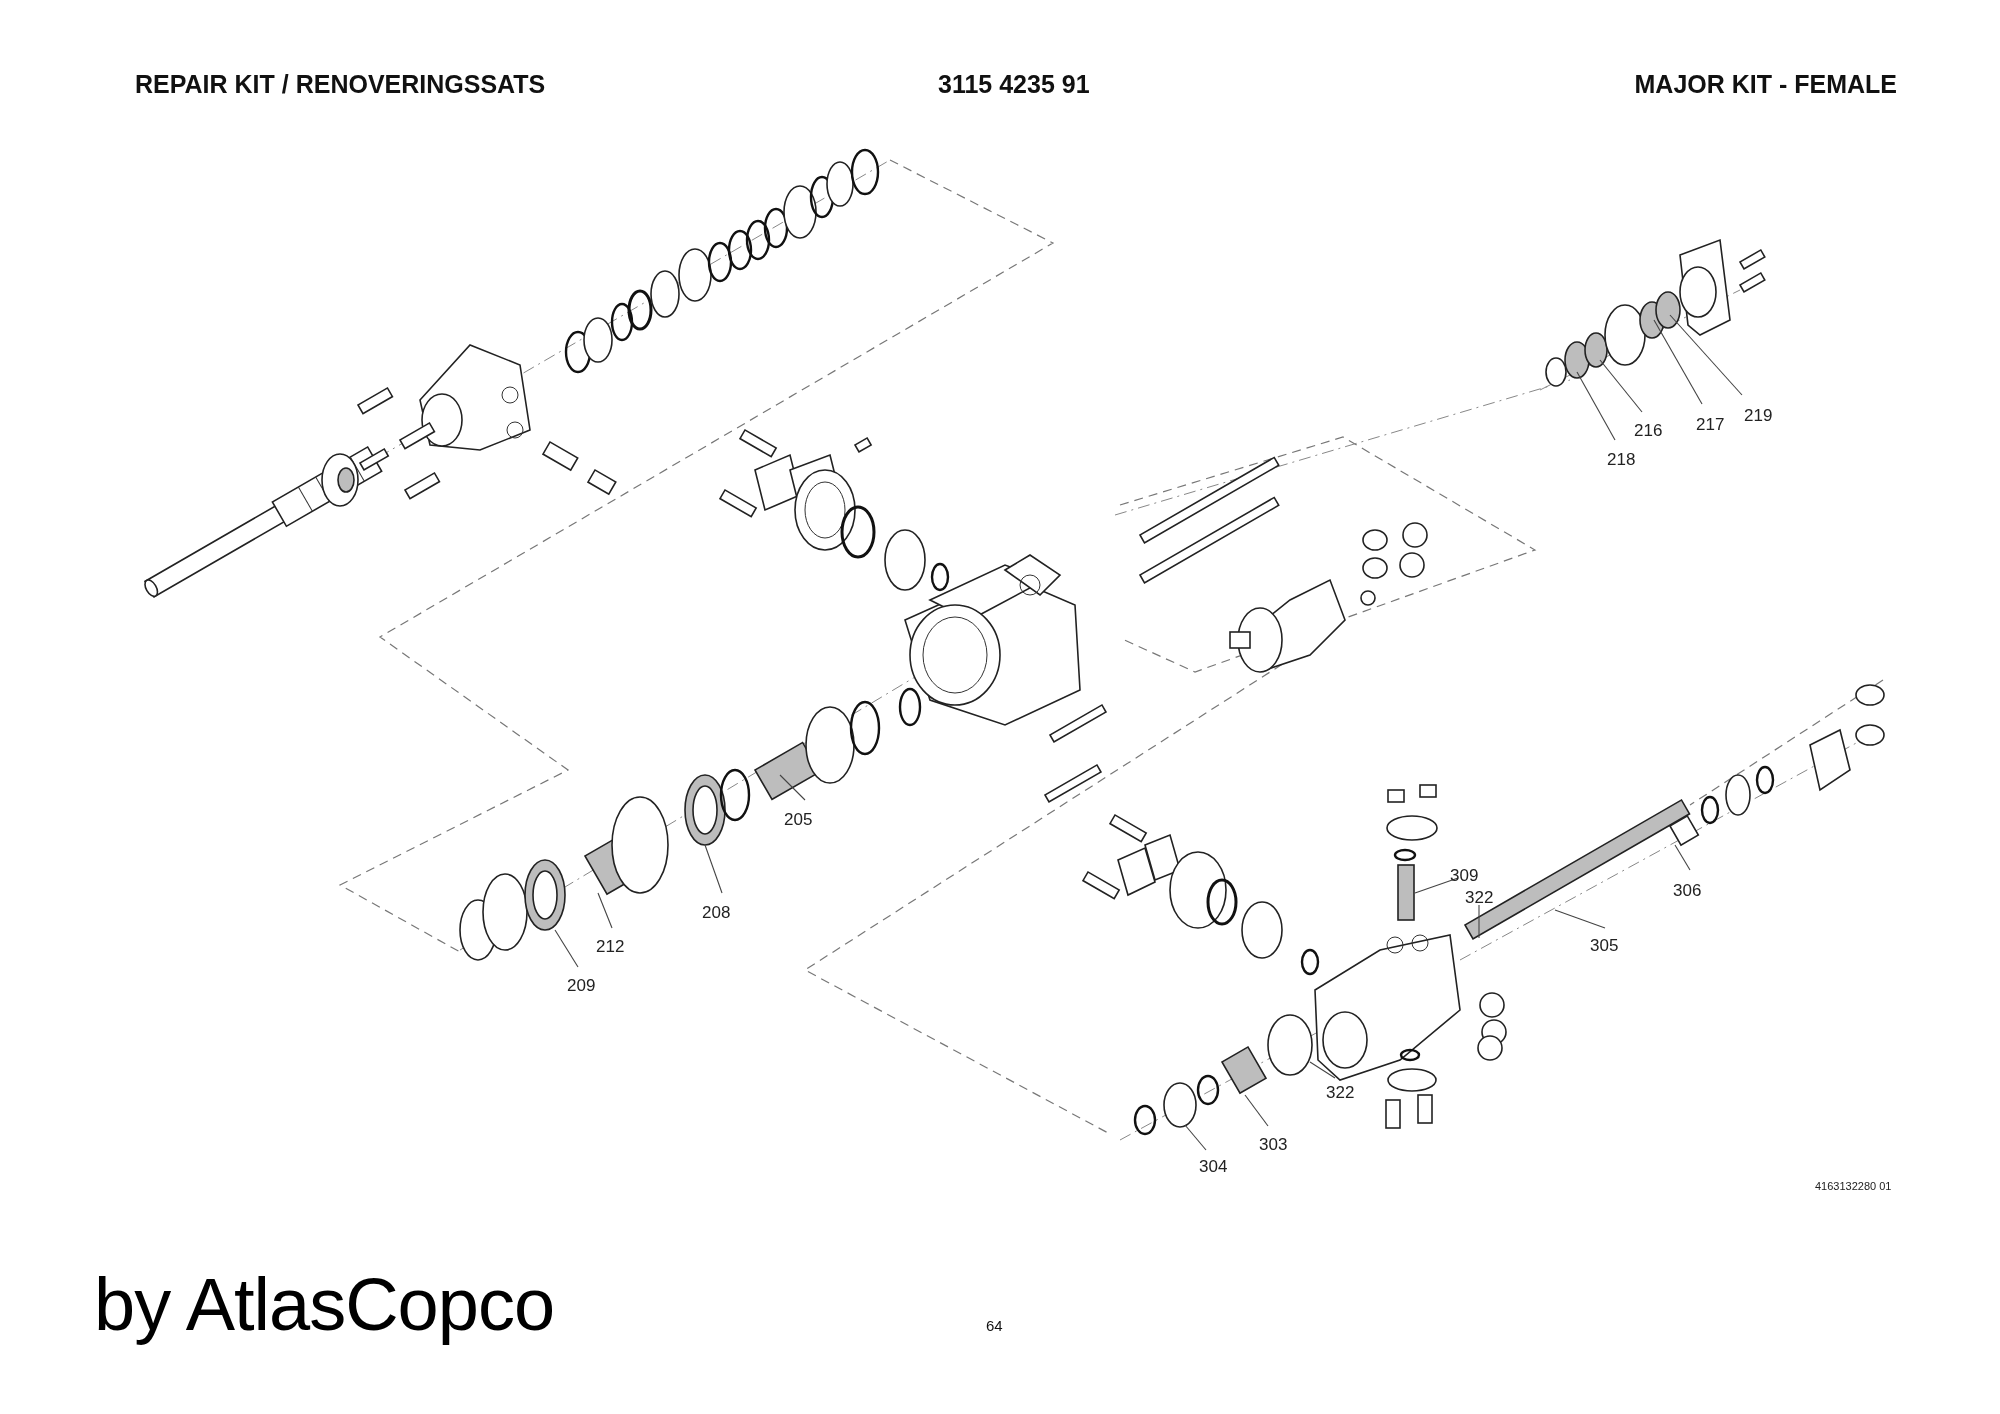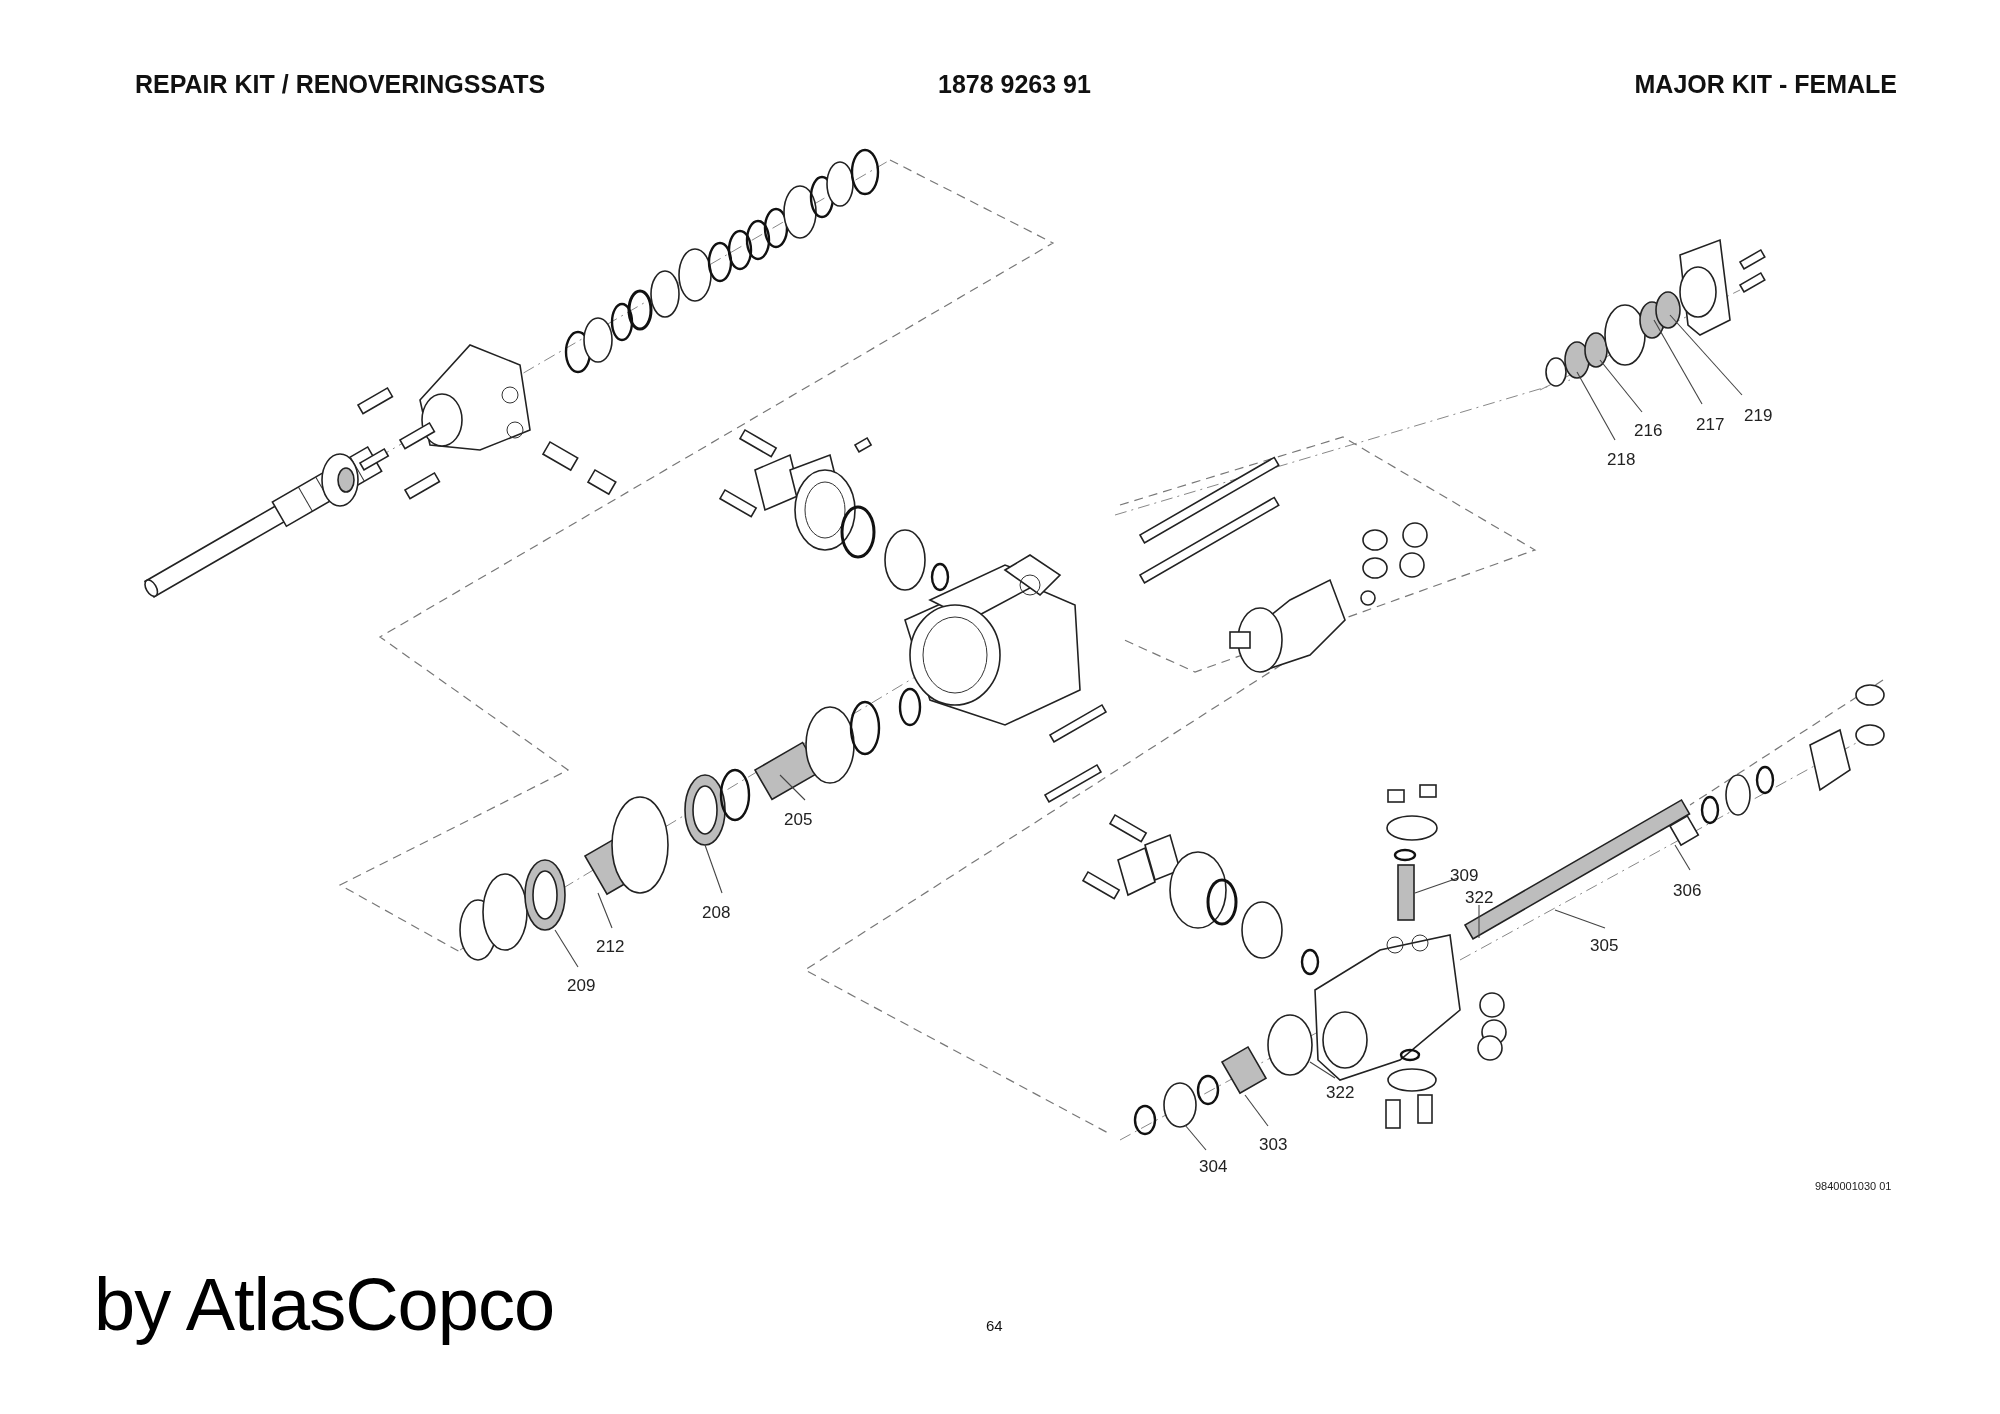--- a/index.html
+++ b/index.html
@@ -20,21 +20,21 @@
   .part { stroke: #222; stroke-width: 1.6; fill: #fff; }
   .part-grey { stroke: #222; stroke-width: 1.6; fill: #bdbdbd; }
   .part-dark { stroke: #111; stroke-width: 3; fill: none; }
   .ring { stroke: #111; stroke-width: 2.4; fill: none; }
   .thin { stroke: #333; stroke-width: 1; fill: none; }
 </style>
 </head>
 <body>
 
 <div class="hdr" id="hdr-left">REPAIR KIT / RENOVERINGSSATS</div>
-<div class="hdr" id="hdr-center">1878 9263 91</div>
+<div class="hdr" id="hdr-center">3115 4235 91</div>
 <div class="hdr" id="hdr-right">MAJOR KIT - FEMALE</div>
 
 <svg id="diagram" width="2000" height="1414" viewBox="0 0 2000 1414">
 
   <g>
     <polyline class="dash" points="890,160 1053,243 380,637 568,770 340,885 460,952"></polyline>
     <polyline class="dash" points="1120,505 1343,437 1535,550 1195,672 1120,638"></polyline>
     <polyline class="dash" points="1320,640 805,970 1110,1134"></polyline>
     <polyline class="dash" points="1883,680 1690,805"></polyline>
   </g>
@@ -250,15 +250,15 @@
     <text class="callout" x="1450" y="881">309</text>
     <text class="callout" x="1465" y="903">322</text>
     <text class="callout" x="1673" y="896">306</text>
     <text class="callout" x="1590" y="951">305</text>
     <text class="callout" x="1326" y="1098">322</text>
     <text class="callout" x="1259" y="1150">303</text>
     <text class="callout" x="1199" y="1172">304</text>
   </g>
 </svg>
 
-<div id="drawing-code">9840001030 01</div>
+<div id="drawing-code">4163132280 01</div>
 <div id="brand">by AtlasCopco</div>
 <div id="page-num">64</div>
 
 </body></html>

